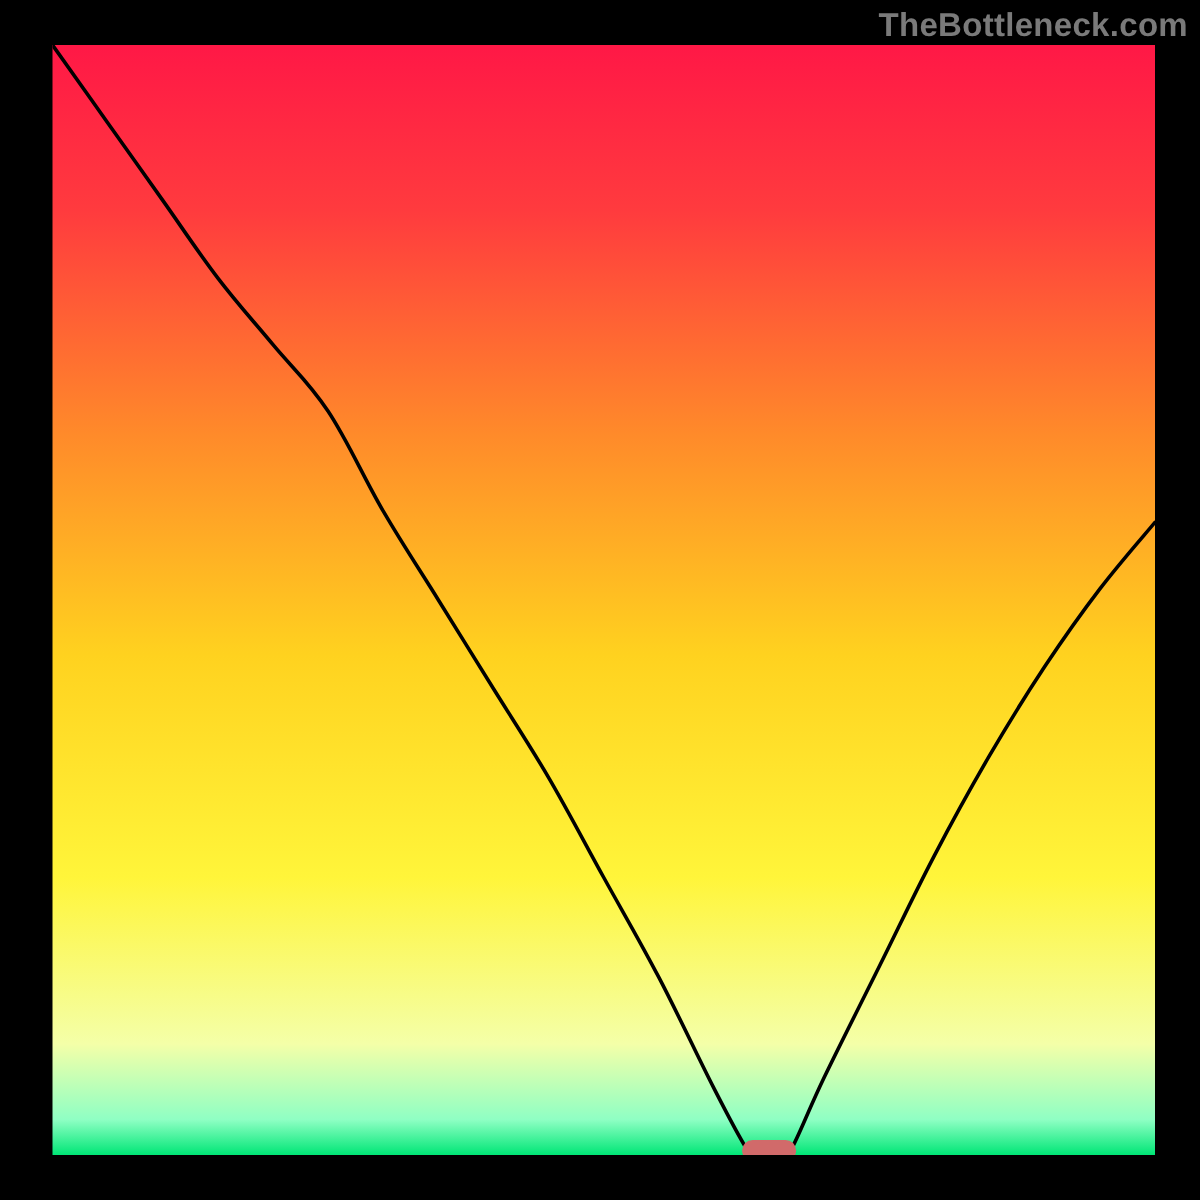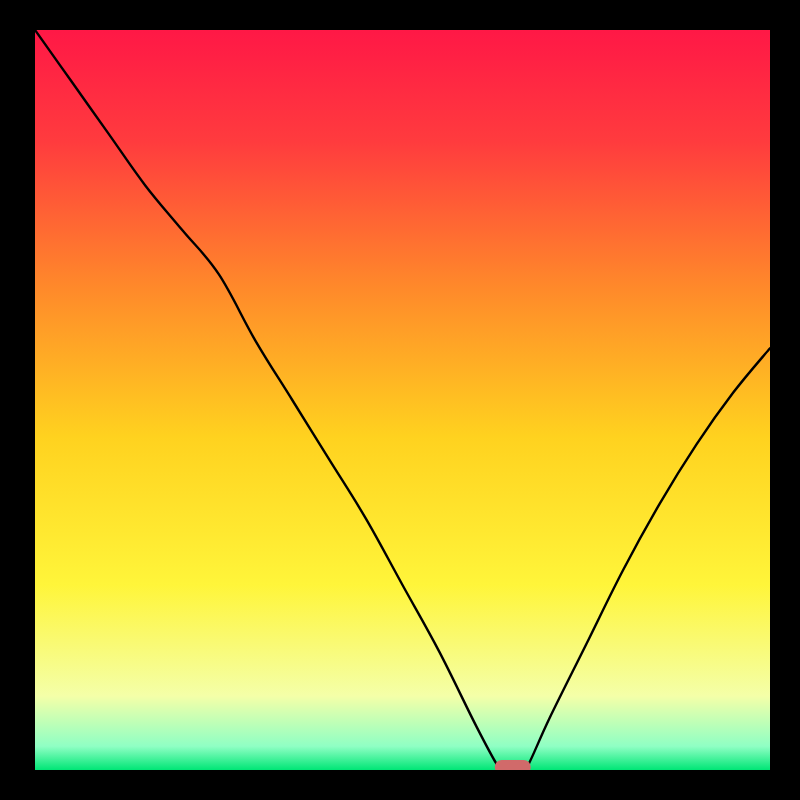--- a/index.html
+++ b/index.html
@@ -32,20 +32,21 @@
   svg {
     position: absolute;
     top: 0;
     left: 0;
   }
 </style>
 </head>
 <body>
 
 <div class="frame">
+  <div class="watermark">TheBottleneck.com</div>
   <svg id="chart-svg" width="800" height="800" viewBox="0 0 800 800">
     <defs>
       <linearGradient id="bg-grad" x1="0" y1="0" x2="0" y2="1">
           <stop offset="0%" stop-color="#ff1846"></stop>
           <stop offset="15%" stop-color="#ff3b3e"></stop>
           <stop offset="35%" stop-color="#ff8a2a"></stop>
           <stop offset="55.00000000000001%" stop-color="#ffd21f"></stop>
           <stop offset="75%" stop-color="#fff53a"></stop>
           <stop offset="90%" stop-color="#f4ffa8"></stop>
           <stop offset="96.8%" stop-color="#8fffc4"></stop>

